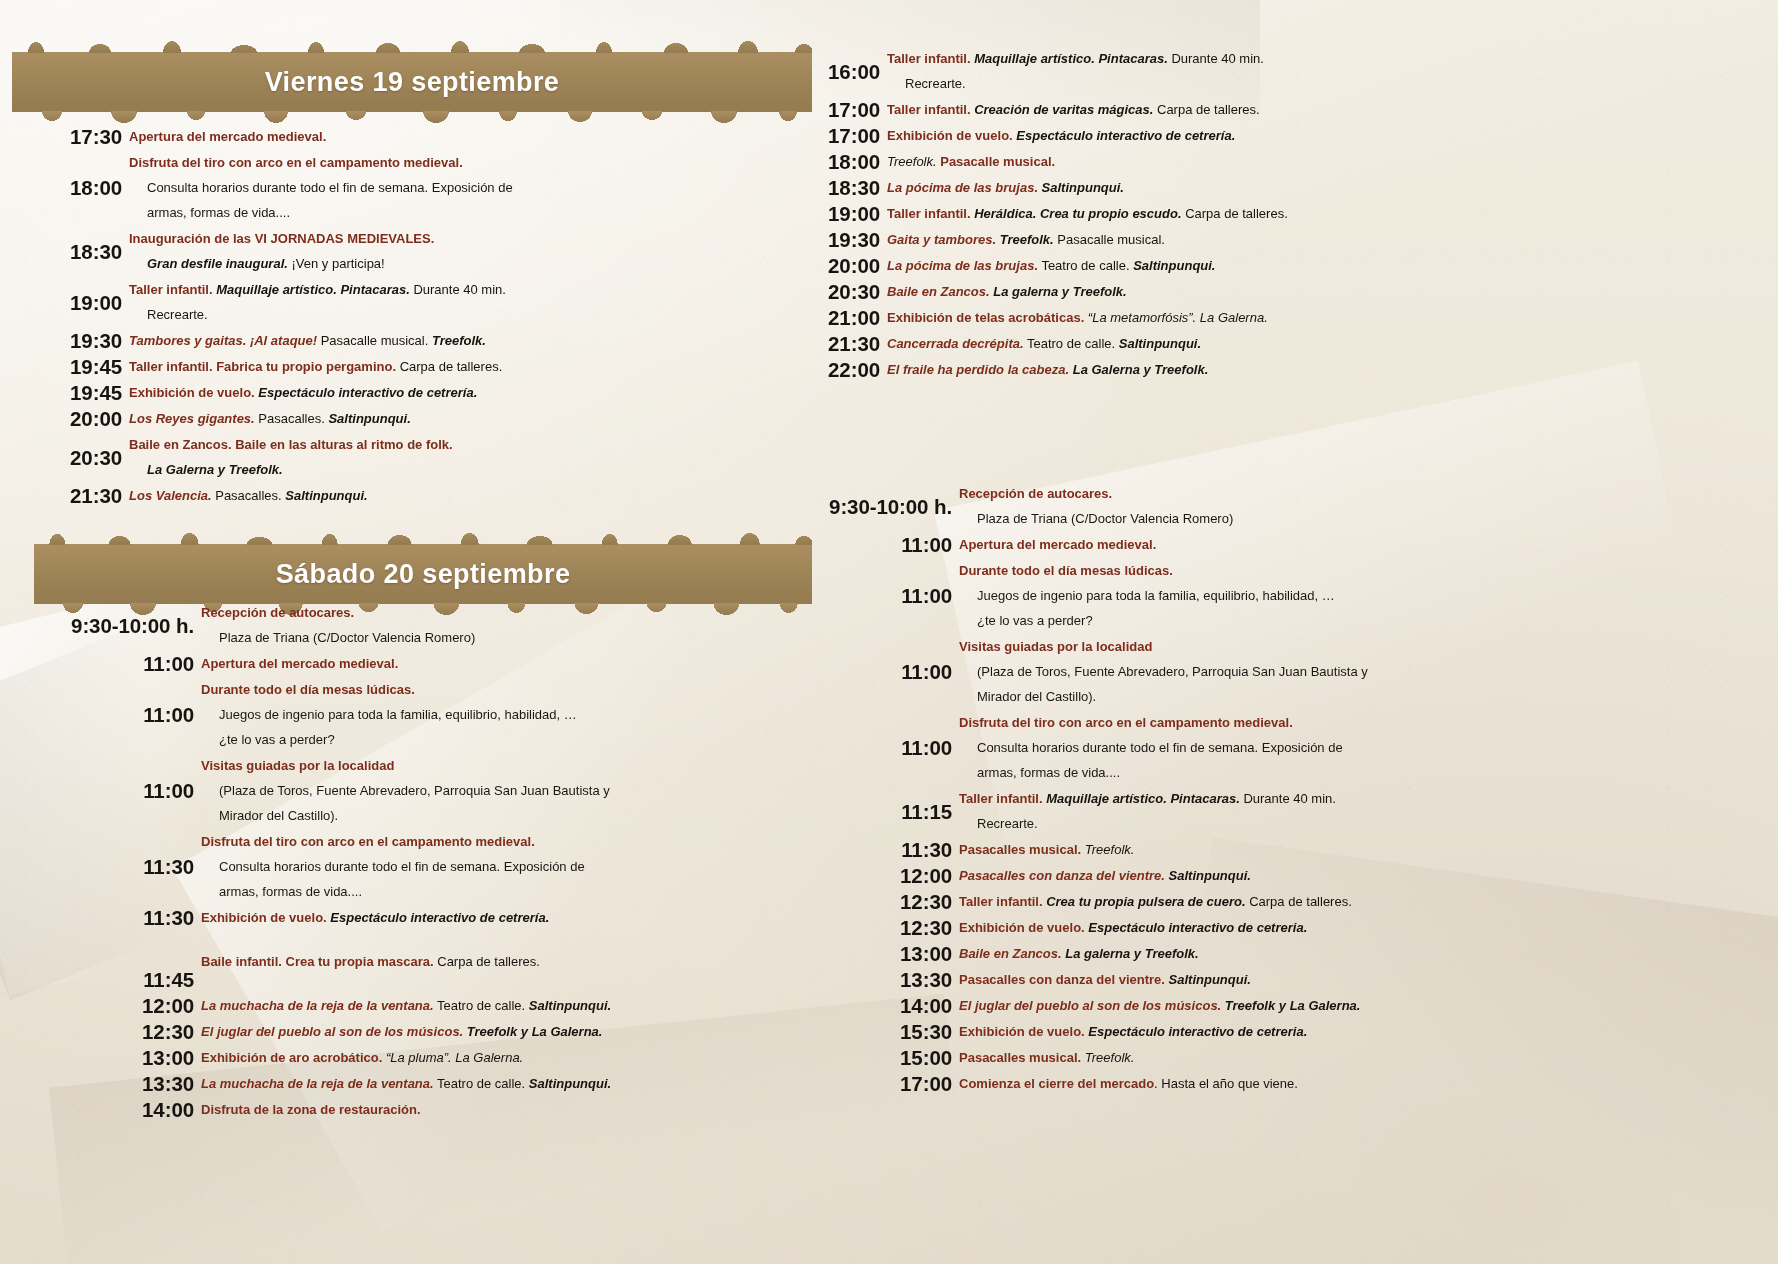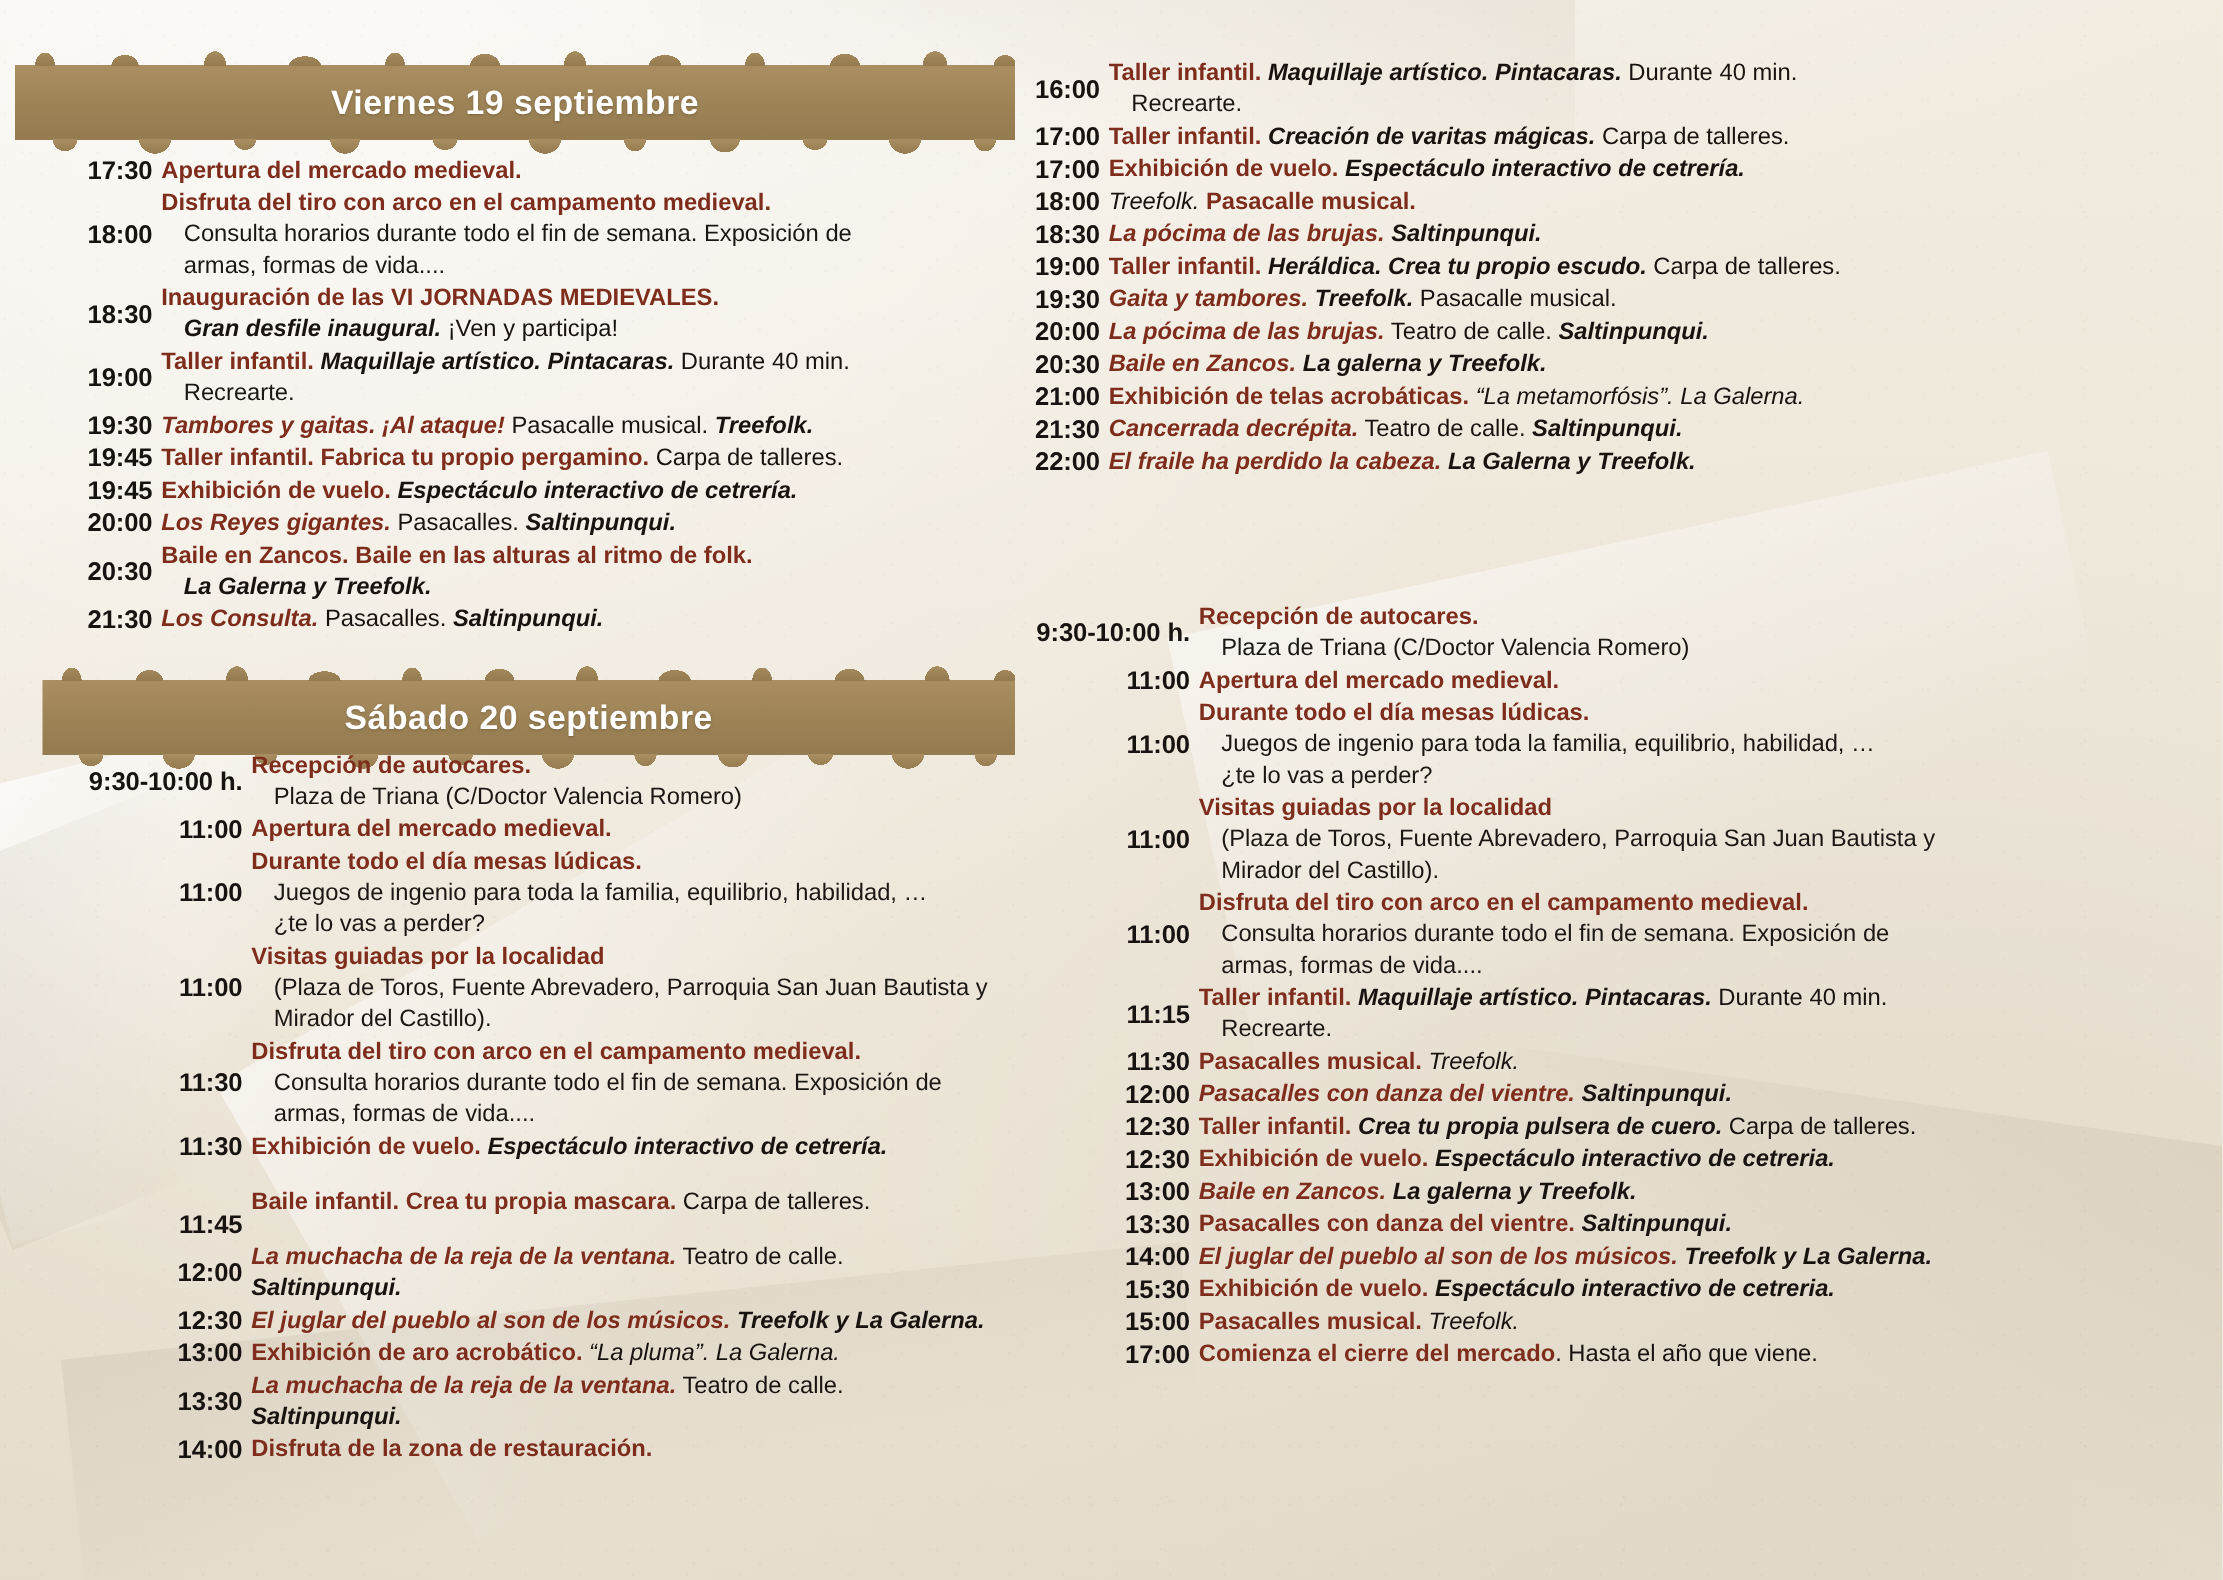--- a/index.html
+++ b/index.html
@@ -135,21 +135,21 @@
 
   
   .sched{list-style:none;margin:0;padding:0;}
   .ev{display:flex;align-items:center;margin:0 0 1px 0;}
   .time{
     flex:0 0 auto;text-align:right;
     font-weight:bold;color:#171310;font-size:20.5px;
     line-height:25px;letter-spacing:-.1px;
     white-space:nowrap;
   }
-  .body{flex:1;padding-left:7px;font-size:19px;line-height:25px;}
+  .body{flex:1;padding-left:7px;font-size:13px;line-height:25px;}
   .line{display:block;}
   .cont{display:block;padding-left:18px;color:#1b1713;font-weight:normal;}
   .s{}
   .red      {color:#7e2d1c;font-weight:bold;}
   .redi     {color:#7e2d1c;font-weight:bold;font-style:italic;}
   .blk      {color:#18130f;font-weight:normal;}
   .blkbi    {color:#18130f;font-weight:bold;font-style:italic;}
   .blki     {color:#18130f;font-weight:normal;font-style:italic;}
 
   
@@ -240,21 +240,21 @@
       <li class="ev">
         <span class="time" style="width: 52px;">20:30</span>
         <span class="body">
           <span class="line"><span class="s red">Baile en Zancos. Baile en las alturas al ritmo de folk.</span></span>
           <span class="cont"><span class="s blkbi">La Galerna y Treefolk.</span></span>
         </span>
       </li>
       <li class="ev">
         <span class="time" style="width: 52px;">21:30</span>
         <span class="body">
-          <span class="line"><span class="s redi">Los Consulta.</span><span class="s blk"> Pasacalles.</span><span class="s blkbi"> Saltinpunqui.</span></span>
+          <span class="line"><span class="s redi">Los Valencia.</span><span class="s blk"> Pasacalles.</span><span class="s blkbi"> Saltinpunqui.</span></span>
         </span>
       </li>
     </ul>
 
   <div class="banner" id="sat-head">
     <div class="torn">
       <div class="title">Sábado 20 septiembre</div>
     </div>
   </div>
 

